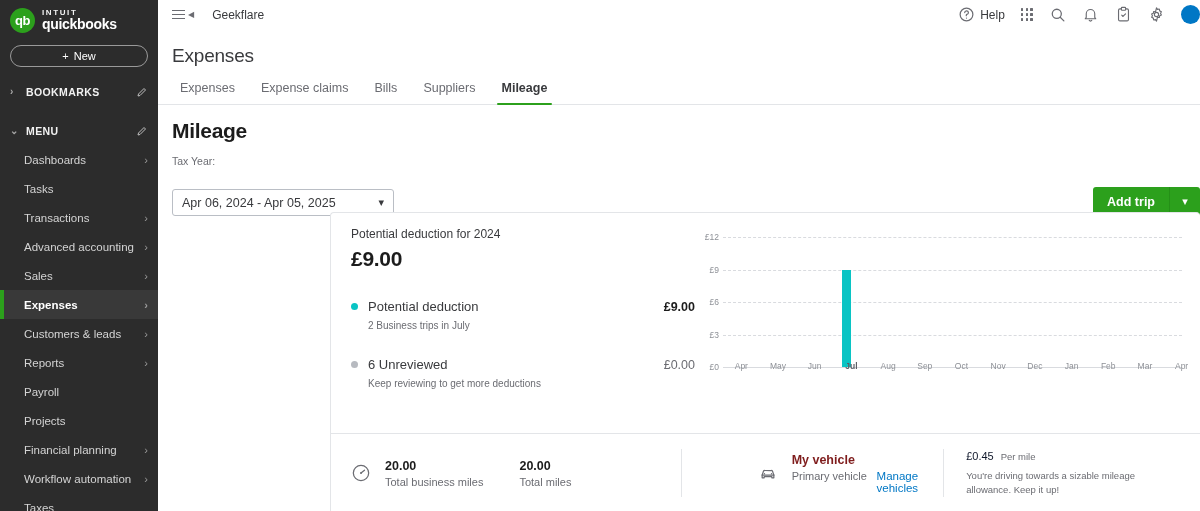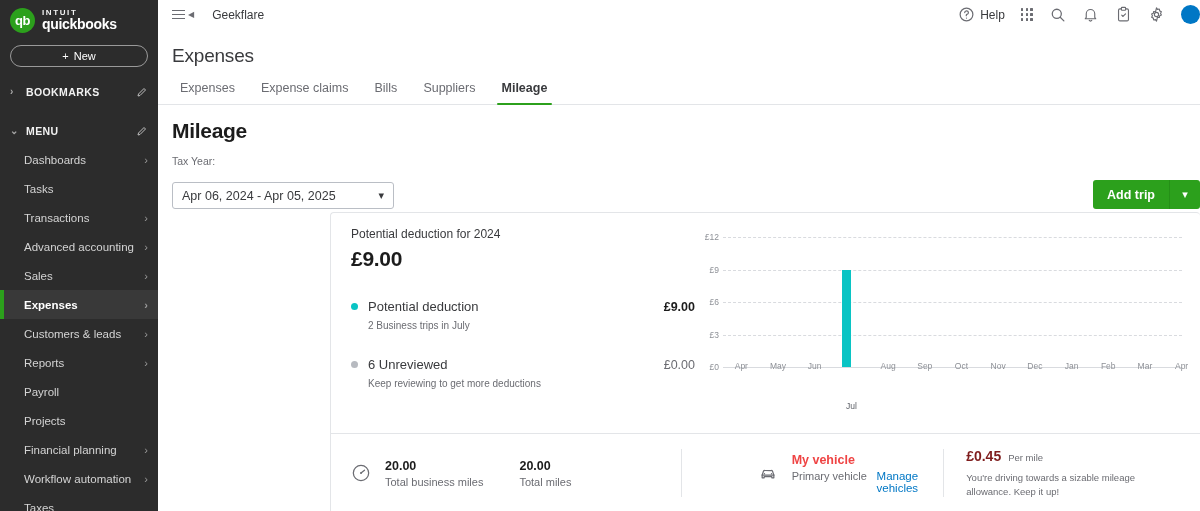--- a/index.html
+++ b/index.html
@@ -103,21 +103,21 @@
     content: ""; position: absolute; left: 8px; right: 8px; bottom: -1px;
     height: 2.5px; background: #2ca01c; border-radius: 1px;
   }
 
   .section-title {
     font-size: 21px; font-weight: bold; color: #1c1c1c;
     padding: 14px 0 0 14px; letter-spacing: -0.3px;
   }
 
   .controls { display: flex; align-items: flex-end; padding: 12px 0 0 14px; }
-  .tax-year-label { font-size: 10.5px; color: #6b6c72; margin-bottom: 15px; }
+  .tax-year-label { font-size: 10.5px; color: #6b6c72; margin-bottom: 22px; }
   .select-box {
     width: 222px; height: 27px; border: 1px solid #babec5; border-radius: 3px;
     background: #fff; display: flex; align-items: center;
     padding: 0 9px; font-size: 12.5px; color: #393a3d; cursor: pointer;
   }
   .select-box .sel-val { flex: 1; }
   .select-box .sel-chev { color: #393a3d; font-size: 11px; }
   .controls-right { margin-left: auto; display: flex; padding-right: 0; }
   .add-trip {
     height: 29px; background: #2ca01c; color: #fff; border: none;
@@ -162,42 +162,42 @@
   .y-label {
     position: absolute; left: 0; width: 24px; text-align: right;
     font-size: 8.5px; color: #8d9096; transform: translateY(-50%);
   }
   .bars { position: absolute; left: 28px; right: 0; top: 0; bottom: 0;
     display: flex; align-items: flex-end; }
   .bar-slot { flex: 1; display: flex; justify-content: center; align-items: flex-end; height: 100%; }
   .bar { width: 9px; background: #09c4c4; }
   .x-labels { position: absolute; left: 28px; right: 0; top: 134px; display: flex; }
   .x-label { flex: 1; text-align: center; font-size: 8.5px; color: #8d9096; }
-  .x-label.active { color: #5c5f66; font-weight: normal; margin-top: 40px; }
+  .x-label.active { color: #5c5f66; font-weight: bold; }
 
   .card-divider { border-top: 1px solid #e3e5e8; }
   .card-bottom { display: flex; height: 78px; align-items: center; }
   .stat-group { display: flex; align-items: center; padding-left: 20px; width: 364px; }
   .stat-icon { width: 20px; height: 20px; margin-right: 14px; flex: none; }
   .stat-icon svg { width: 100%; height: 100%; display: block; }
   .stat-cell { margin-right: 36px; }
   .stat-val { font-size: 12.5px; font-weight: bold; color: #1c1c1c; }
   .stat-lbl { font-size: 11px; color: #6b6c72; margin-top: 3px; }
   .vdiv { width: 1px; background: #e3e5e8; height: 48px; }
 
   .vehicle-group { display: flex; align-items: center; padding-left: 76px; flex: 1; }
   .vehicle-text { display: flex; flex-direction: column; }
-  .veh-name { font-size: 12.5px; font-weight: bold; color: #ef4444; }
+  .veh-name { font-size: 12.5px; font-weight: bold; color: #7f1d1d; }
   .veh-sub-row { display: flex; align-items: baseline; margin-top: 3px; }
   .veh-sub { font-size: 11px; color: #6b6c72; width: 110px; }
   .veh-link { font-size: 11.5px; color: #0077c5; cursor: pointer; }
 
   .rate-group { width: 266px; padding-left: 22px; }
   .rate-row { display: flex; align-items: baseline; gap: 7px; }
-  .rate-val { font-size: 14px; font-weight: bold; color: #7f1d1d; }
+  .rate-val { font-size: 11px; font-weight: normal; color: #0f172a; }
   .rate-unit { font-size: 9.5px; color: #6b6c72; }
   .rate-msg { font-size: 9.5px; color: #6b6c72; margin-top: 7px; line-height: 1.45; max-width: 180px; }
 </style>
 </head>
 <body>
 
 <div class="app">
 
   <aside class="sidebar">
 

